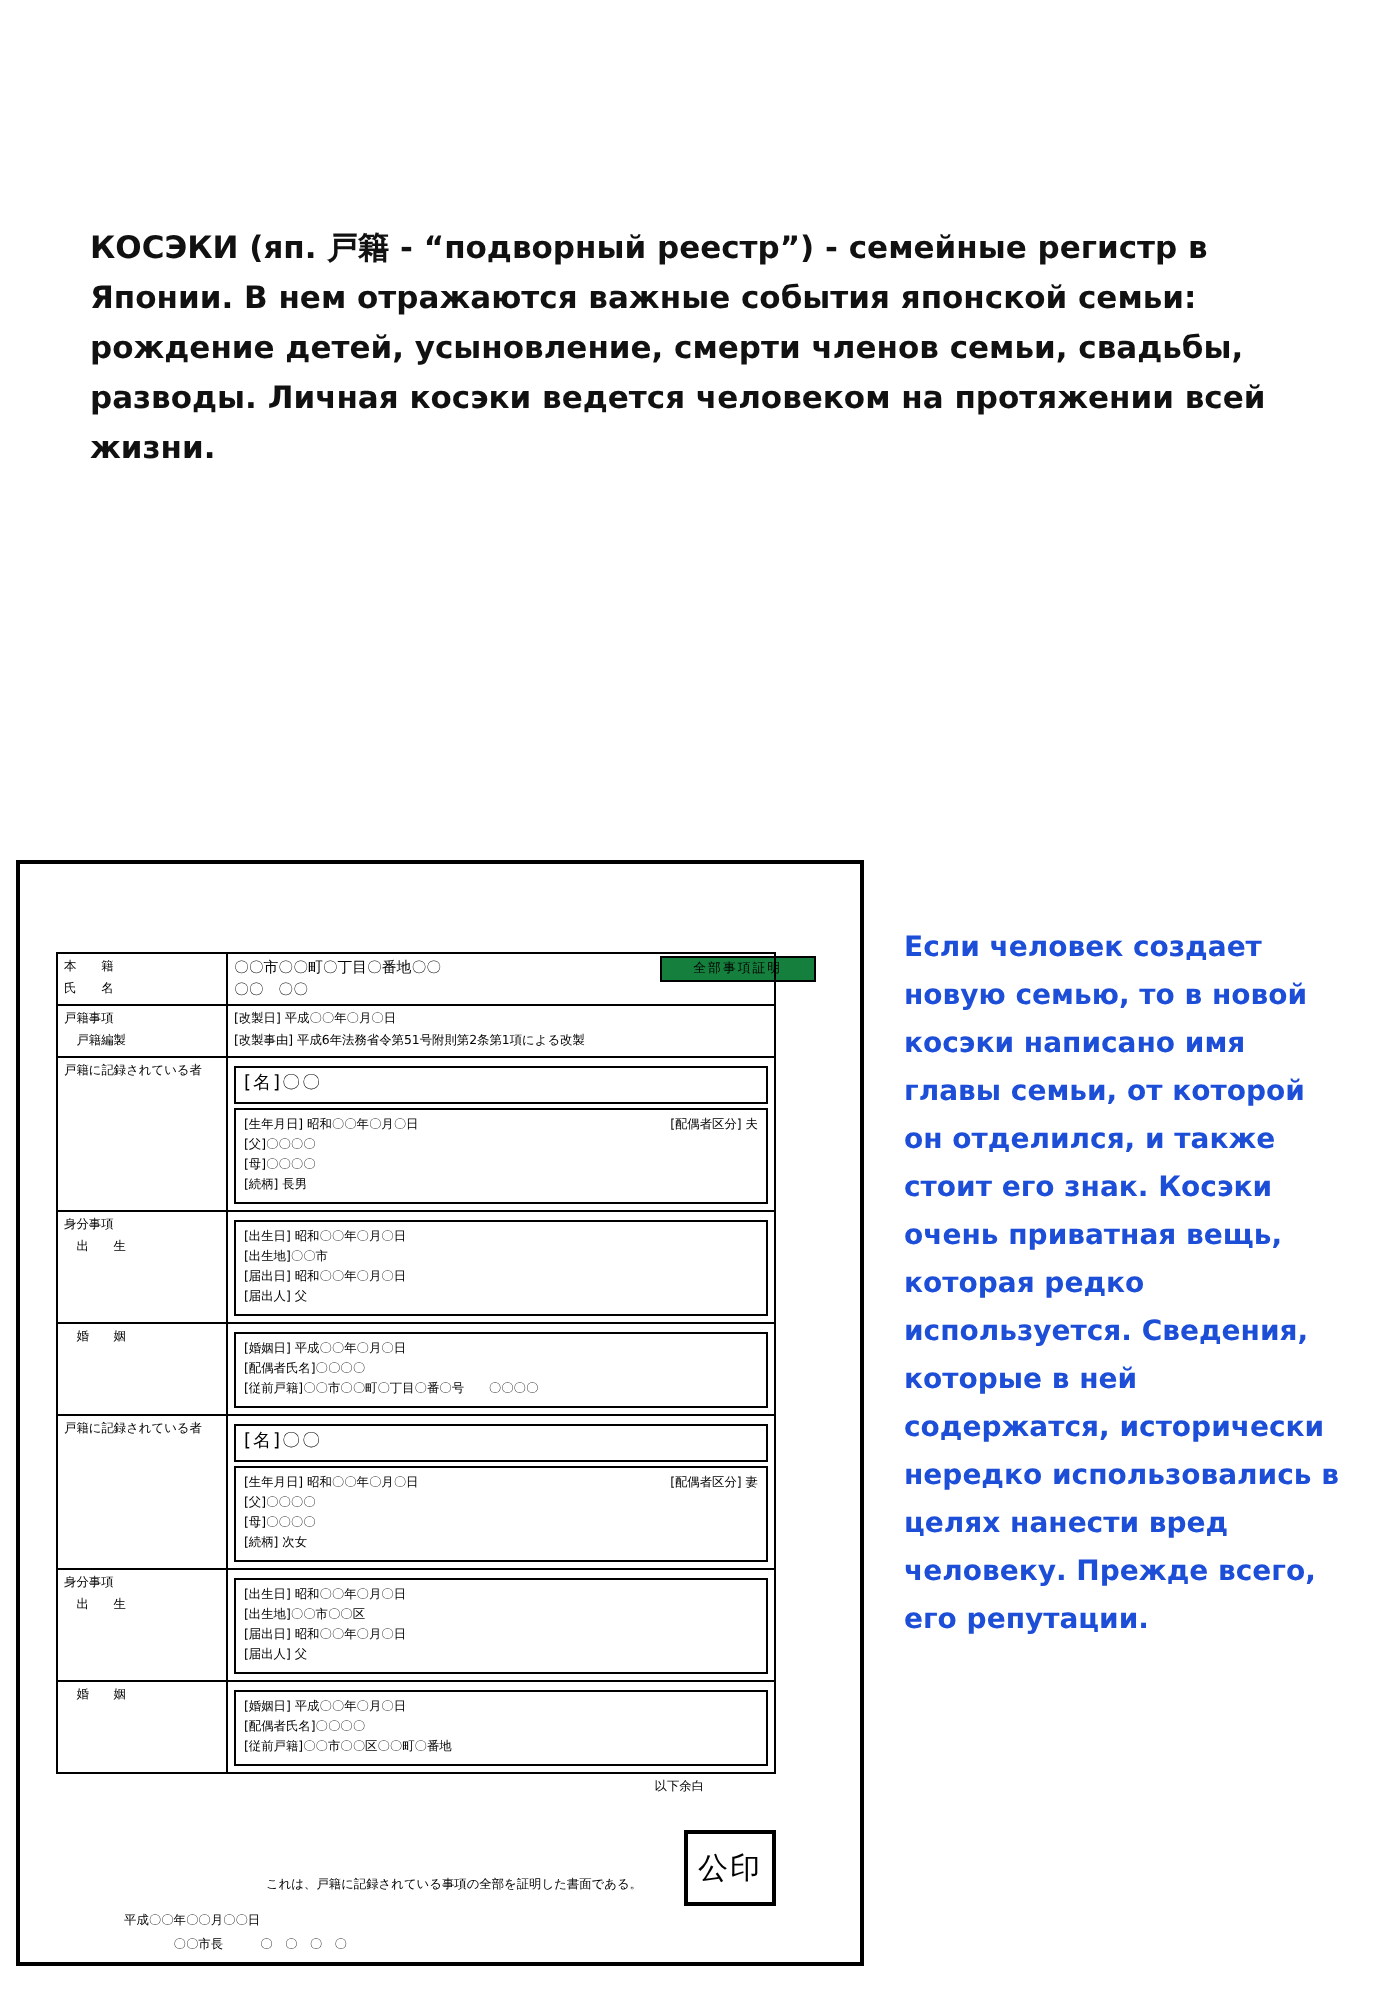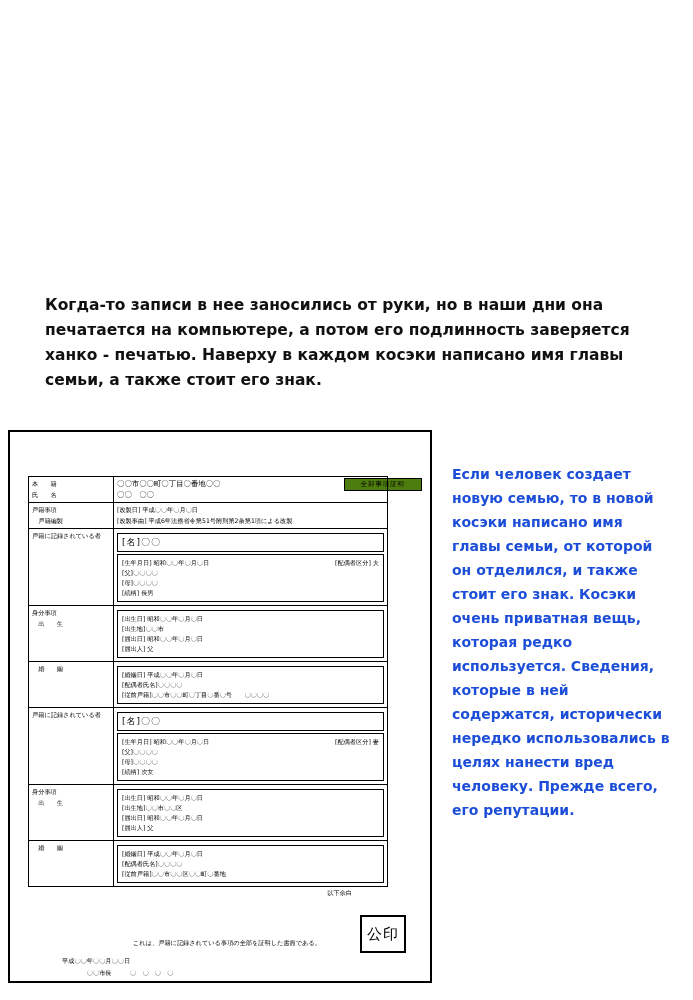--- a/index.html
+++ b/index.html
@@ -74,27 +74,27 @@
     position: absolute;
     left: 18px;
     top: 44px;
     width: 328px;
     font-family: "DejaVu Sans", sans-serif;
     font-size: 6.2px;
     color: #000;
   }
   .stamp-label {
     position: absolute;
-    right: 8px;
+    right: 22px;
     top: 46px;
     border: 1px solid #000;
     font-size: 6.4px;
     padding: 1px 16px 1px 16px;
     letter-spacing: 1px;
-    background: #4d7c0f;
+    background: #15803d;
   }
   table.koseki {
     border-collapse: collapse;
     width: 360px;
     table-layout: fixed;
   }
   table.koseki td {
     border: 1px solid #000;
     vertical-align: top;
     padding: 2px 3px;
@@ -127,40 +127,40 @@
     position: absolute;
     left: 52px;
     top: 505px;
     width: 330px;
     font-size: 6.2px;
     line-height: 12px;
   }
   .footer .center { text-align: center; }
   .seal {
     position: absolute;
-    right: 24px;
+    right: 42px;
     bottom: 28px;
     width: 42px;
     height: 34px;
     border: 2px solid #000;
     display: flex;
     align-items: center;
     justify-content: center;
     font-size: 15px;
     letter-spacing: 1px;
     margin-left: 24px;
   }
 </style>
 </head>
 <body>
 
 <div class="page">
 
 
-  <div class="para para2">Когда-то записи в нее заносились от руки, но в наши дни она печатается на компьютере, а потом его подлинность заверяется ханко - печатью. Наверху в  каждом косэки написано имя главы семьи, а также стоит его знак.</div>
+  <div class="para para1">КОСЭКИ (яп. 戸籍 - “подворный реестр”) - семейные регистр в Японии. В нем отражаются важные события японской семьи: рождение детей, усыновление, смерти членов семьи, свадьбы, разводы. Личная косэки ведется человеком на протяжении всей жизни.</div>
 
   <div class="side-text">Если человек создает новую семью, то в новой косэки написано имя главы семьи, от которой он отделился, и также стоит его знак. Косэки очень приватная вещь, которая редко  используется.  Сведения, которые в ней содержатся, исторически нередко использовались в целях нанести вред человеку. Прежде всего, его репутации.</div>
 
   <div class="doc">
 
     <div class="stamp-label">全部事項証明</div>
 
     <div class="doc-inner">
       <table class="koseki">
         <tbody>

